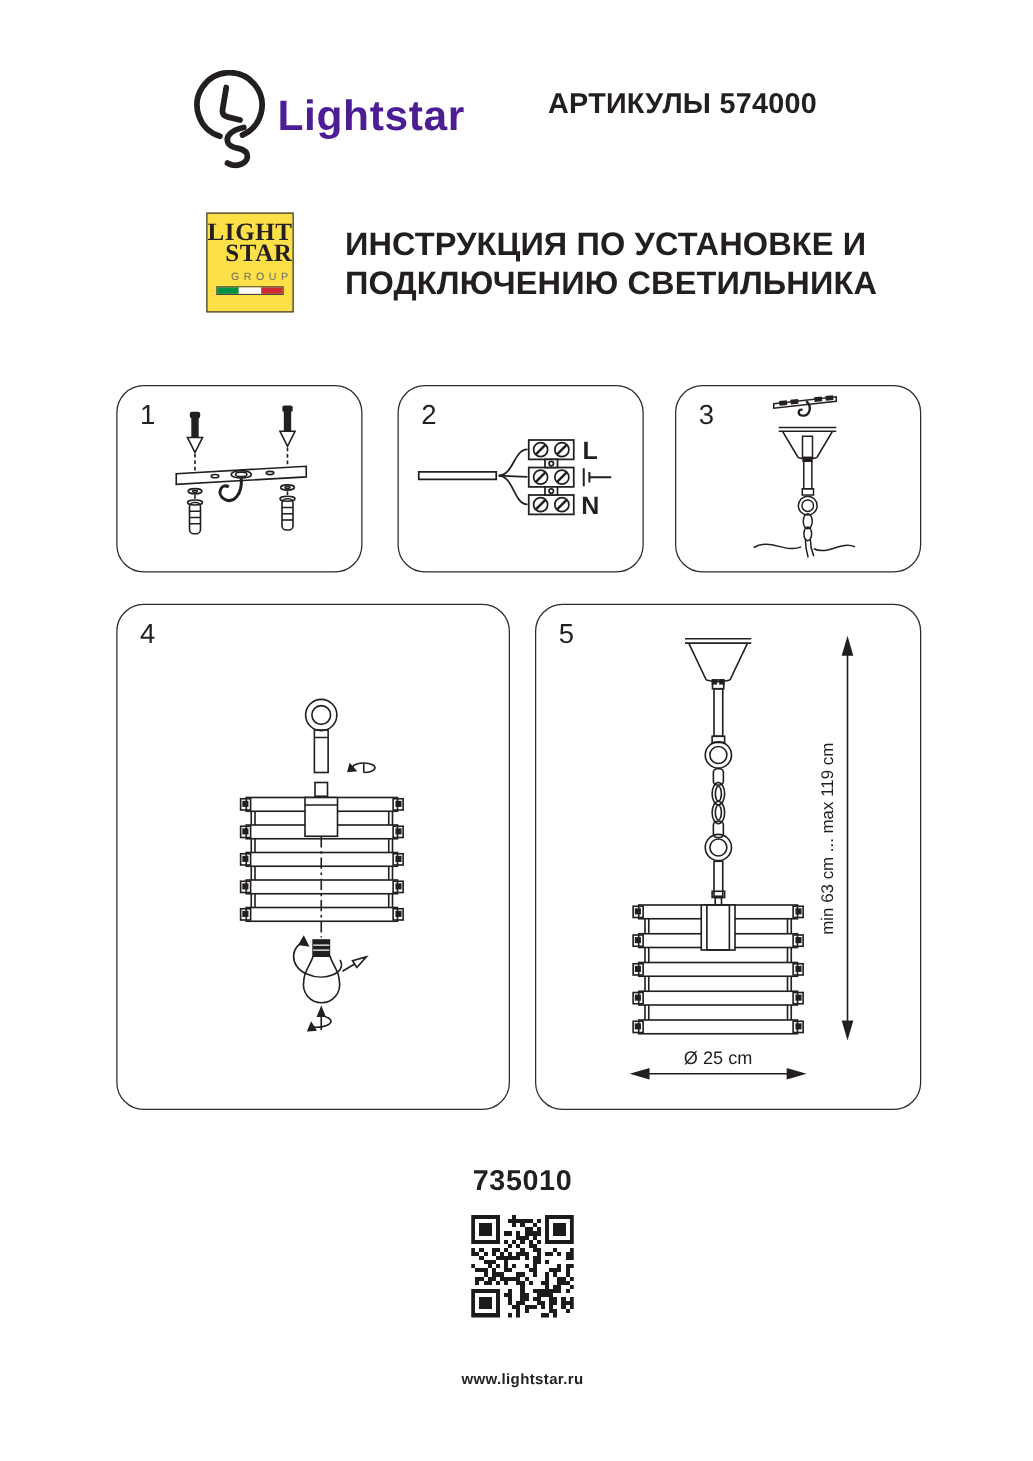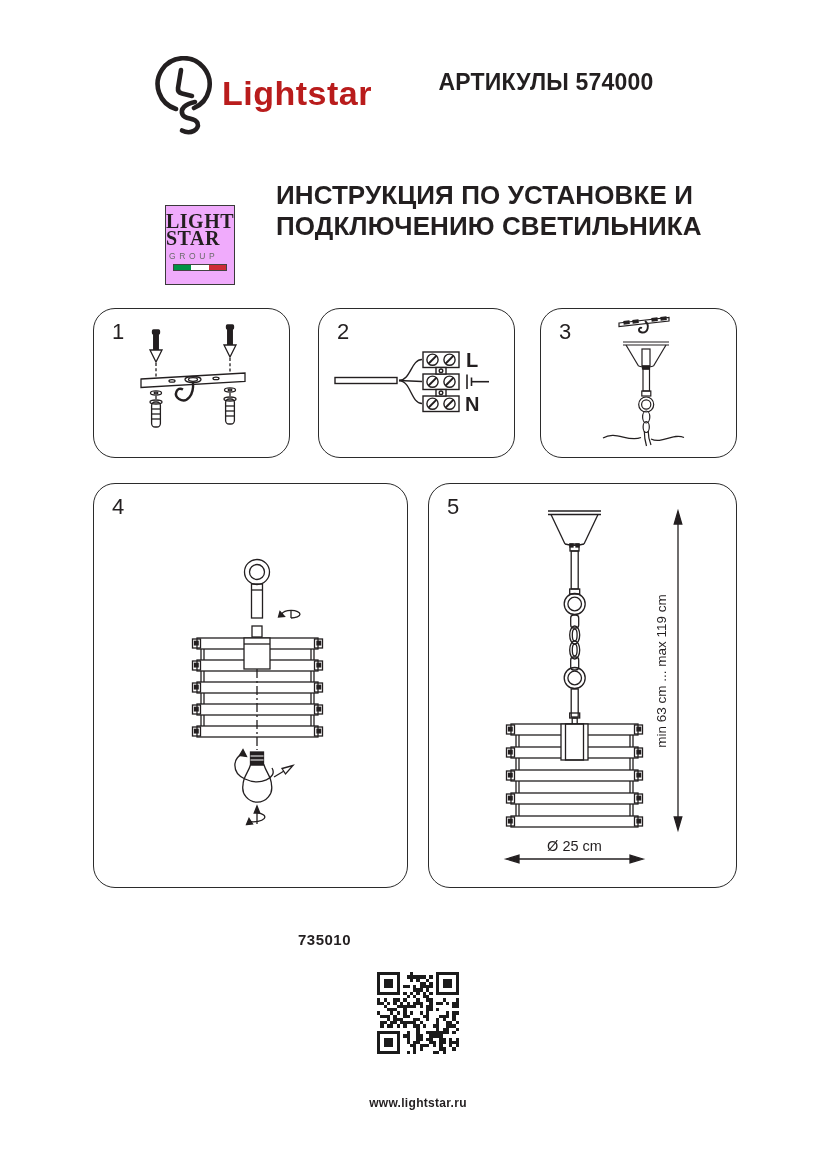--- a/index.html
+++ b/index.html
@@ -1,38 +1,38 @@
 <!DOCTYPE html>
 <html><head>
 <meta charset="utf-8">
 <style>
   html,body{margin:0;padding:0;background:#fff;}
   .page{position:relative;width:826px;height:1169px;background:#fff;overflow:hidden;
         font-family:"Liberation Sans",sans-serif;color:#231f20;}
   .abs{position:absolute;}
   
-  .brand-word{left:222px;top:74px;font-size:34px;font-weight:600;letter-spacing:.5px;color:#b91c1c;}
+  .brand-word{left:222px;top:74px;font-size:34px;font-weight:600;letter-spacing:.5px;color:#4c1d95;}
   .hdr-titles{left:418px;top:68px;width:256px;text-align:center;font-weight:700;line-height:29px;}
   .hdr-series{font-size:25px;letter-spacing:.2px;}
   .hdr-articles{font-size:23px;letter-spacing:.2px;}
   
   .group-box{left:165px;top:170px;width:70px;height:80px;border:1.6px solid #3a3a3a;
-             background:#f0abfc;text-align:left;box-sizing:border-box;padding-top:7px;margin-top:35px;}
+             background:#fde047;text-align:right;box-sizing:border-box;padding-top:7px;}
   .gl-line{font-family:"Liberation Serif",serif;font-weight:700;font-size:20px;line-height:17px;letter-spacing:.5px;}
   .gl-group{font-size:8.5px;letter-spacing:3.6px;color:#6a6a6a;margin-top:4px;padding-left:3px;}
   .gl-flag{width:52px;height:5px;margin:3px auto 0;border:1px solid #444;display:flex;}
   .gl-flag span{flex:1;}
   
   .main-title{left:276px;top:180px;font-size:26px;font-weight:700;line-height:31px;letter-spacing:.1px;}
   
   .box{position:absolute;border:1.5px solid #2b2b2b;border-radius:22px;background:#fff;box-sizing:border-box;}
   .step-num{position:absolute;left:18px;top:10px;font-size:22px;color:#231f20;}
   .box svg{position:absolute;left:0;top:0;}
   
-  .footer-article{left:298px;top:931px;width:240px;text-align:left;font-size:15px;font-weight:700;letter-spacing:.5px;}
+  .footer-article{left:298px;top:931px;width:240px;text-align:center;font-size:23px;font-weight:700;letter-spacing:.5px;}
   .qr-wrap{left:377px;top:972px;width:82px;height:82px;}
   .site{left:298px;top:1096px;width:240px;text-align:center;font-size:12px;font-weight:700;letter-spacing:.3px;}
   text{font-family:"Liberation Sans",sans-serif;}
 </style>
 </head>
 <body>
 
 <div class="page">
 
   <svg class="abs" style="left:154px;top:56px" width="66" height="94" viewBox="0 0 66 94">

